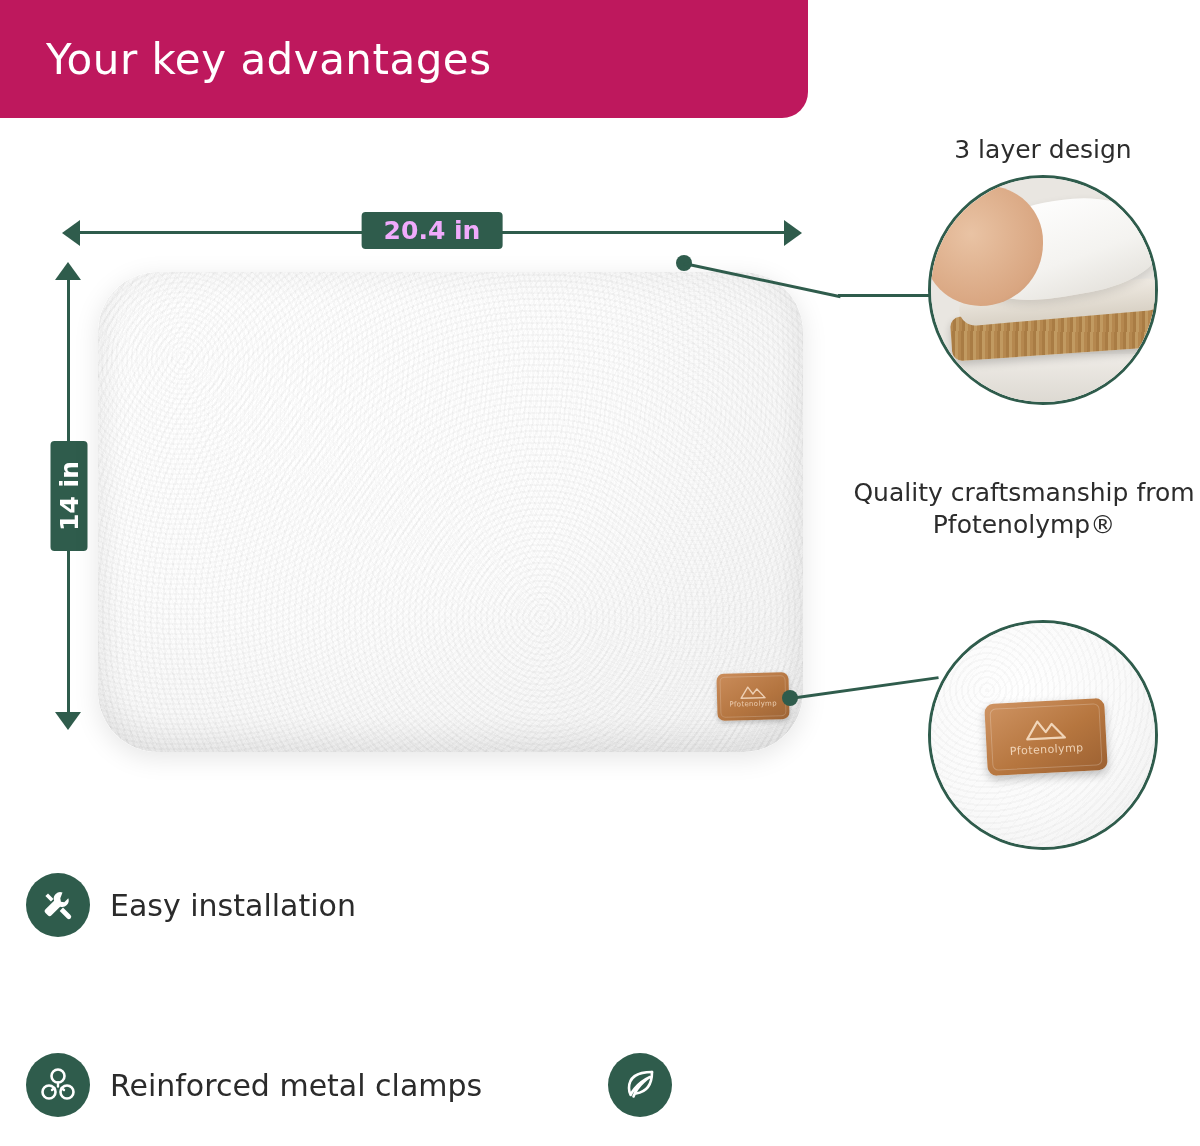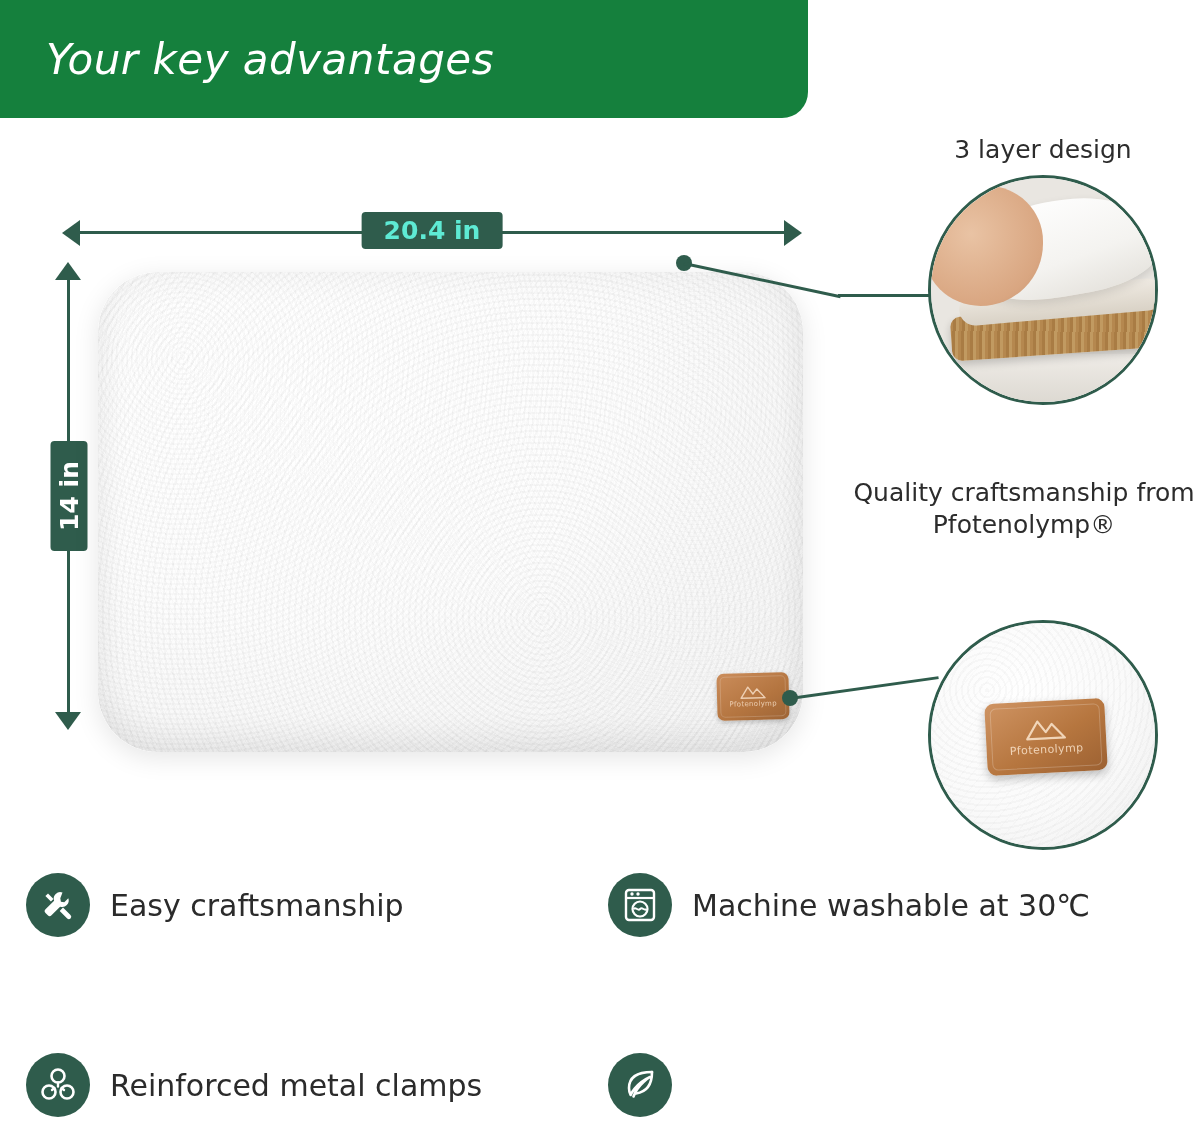--- a/index.html
+++ b/index.html
@@ -13,25 +13,24 @@
     position: relative;
     width: 1200px; height: 1146px;
     background: #ffffff;
   }
 
   
   .header-banner {
     position: absolute;
     left: 0; top: 0;
     width: 808px; height: 118px;
-    background: #15803d;
+    background: #be185d;
     border-bottom-right-radius: 26px;
     display: flex;
     align-items: center;
-    font-style: italic;
   }
   .header-title {
     color: #ffffff;
     font-size: 42px;
     font-weight: 400;
     letter-spacing: 0.5px;
     padding-left: 46px;
     font-family: "DejaVu Sans", sans-serif;
   }
 
@@ -55,21 +54,21 @@
     border-bottom: 13px solid transparent;
   }
   .arrow-left-h { left: 0; border-right: 18px solid #2f5c4c; }
   .arrow-right-h { right: 0; border-left: 18px solid #2f5c4c; }
   .dim-label-h {
     position: absolute;
     left: 50%;
     top: 0;
     transform: translateX(-50%);
     background: #2f5c4c;
-    color: #5eead4;
+    color: #f0abfc;
     font-size: 25px;
     font-weight: bold;
     padding: 4px 22px;
     border-radius: 4px;
     white-space: nowrap;
   }
 
   .dim-height-wrap {
     position: absolute;
     left: 44px; top: 262px;
@@ -357,36 +356,23 @@
   </div>
 
   <div class="feature" id="feat-0">
     <div class="feature-icon">
       <svg width="40" height="40" viewBox="0 0 40 40">
         <path d="M24.5 7.5a6.5 6.5 0 0 0-8.4 8.2L7.5 24.3a2.6 2.6 0 0 0 0 3.7l2.3 2.3a2.6 2.6 0 0 0 3.7 0l8.6-8.6a6.5 6.5 0 0 0 8.2-8.4l-4 4-3.4-.6-.6-3.4z" fill="#ffffff"></path>
         <path d="M10 8.5l5.5 5.5-2.6 2.6L7.4 11z" fill="#ffffff"></path>
         <path d="M25 22.5l7.5 7.6a2.3 2.3 0 0 1-3.3 3.3L21.7 26z" fill="#ffffff"></path>
       </svg>
     </div>
-    <div class="feature-label">Easy craftsmanship</div>
-  </div>
-
-  <div class="feature" id="feat-1">
-    <div class="feature-icon">
-      <svg width="38" height="38" viewBox="0 0 38 38">
-        <rect x="5" y="4" width="28" height="30" rx="3" fill="none" stroke="#ffffff" stroke-width="2.4"></rect>
-        <line x1="5" y1="12" x2="33" y2="12" stroke="#ffffff" stroke-width="2.2"></line>
-        <circle cx="11" cy="8" r="1.7" fill="#ffffff"></circle>
-        <circle cx="17" cy="8" r="1.7" fill="#ffffff"></circle>
-        <circle cx="19" cy="23" r="7.5" fill="none" stroke="#ffffff" stroke-width="2.2"></circle>
-        <path d="M12.5 23c2.5-2.6 4.3 2.6 6.6 0s4.3 2.6 6.5 0" fill="none" stroke="#ffffff" stroke-width="2"></path>
-      </svg>
-    </div>
-    <div class="feature-label">Machine washable at 30℃</div>
-  </div>
+    <div class="feature-label">Easy installation</div>
+  </div>
+
 
   <div class="feature" id="feat-2">
     <div class="feature-icon">
       <svg width="40" height="40" viewBox="0 0 40 40">
         <circle cx="20" cy="11" r="6.5" fill="none" stroke="#ffffff" stroke-width="2.6"></circle>
         <circle cx="11" cy="27" r="6.5" fill="none" stroke="#ffffff" stroke-width="2.6"></circle>
         <circle cx="29" cy="27" r="6.5" fill="none" stroke="#ffffff" stroke-width="2.6"></circle>
         <path d="M20 17.5v4M16.5 23l-2.5 2M23.5 23l2.5 2" stroke="#ffffff" stroke-width="2.4" stroke-linecap="round"></path>
       </svg>
     </div>

